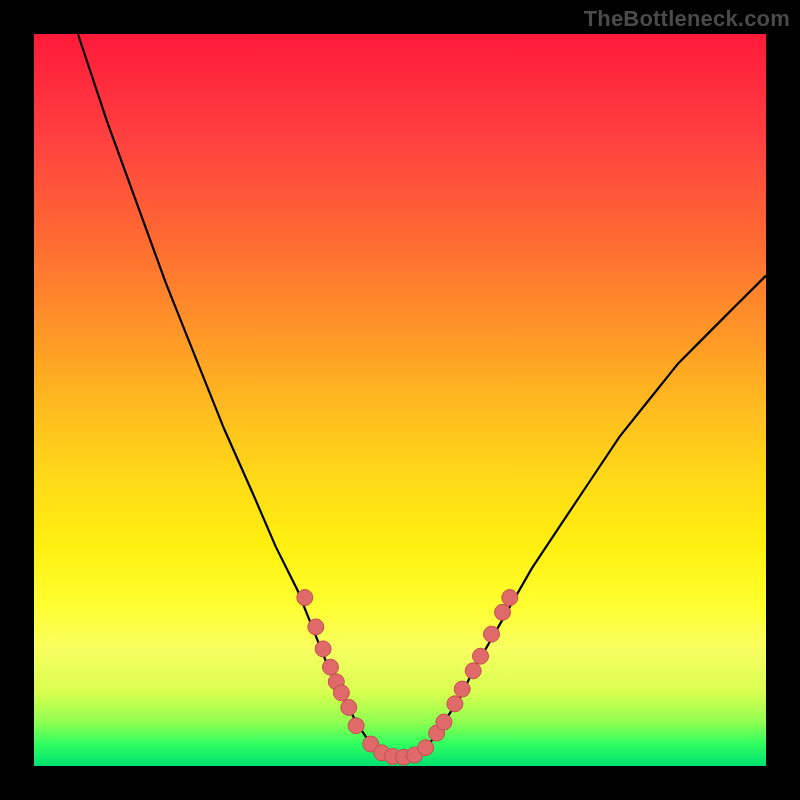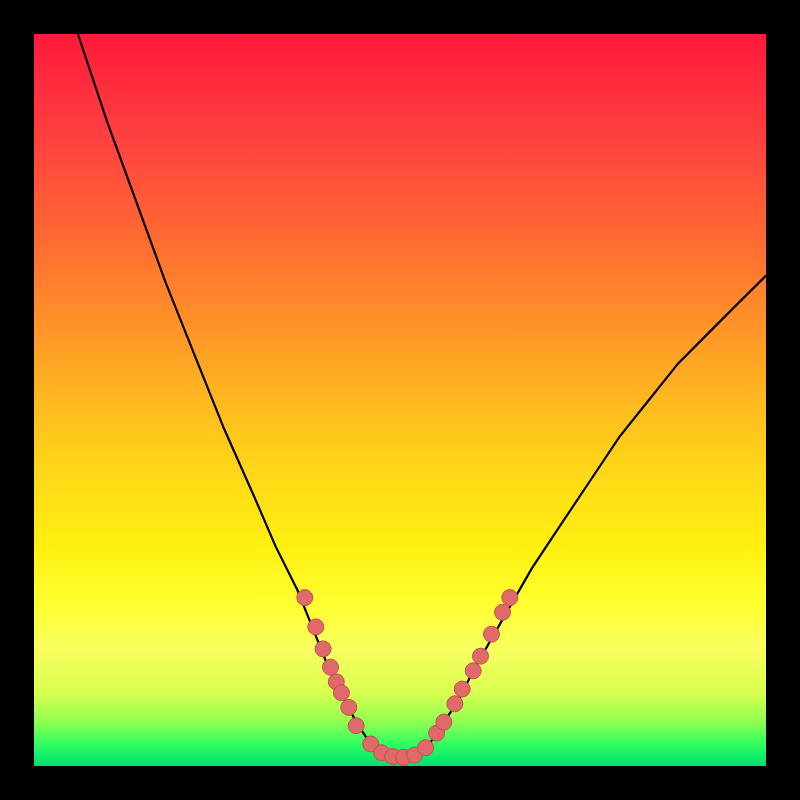--- a/index.html
+++ b/index.html
@@ -59,20 +59,21 @@
     top: 0;
     width: 732px;
     height: 732px;
     overflow: visible;
   }
 </style>
 </head>
 <body>
 
 <div class="frame">
+  <div class="watermark">TheBottleneck.com</div>
   <div class="plot">
     <svg class="curve" viewBox="0 0 732 732">
       <path id="curve-path" fill="none" stroke="#000000" stroke-width="2.2" d="M43.9 0.0 L73.2 87.8 L102.5 168.4 L131.8 248.9 L161.0 322.1 L190.3 395.3 L219.6 461.2 L241.6 512.4 L263.5 556.3 L278.2 592.9 L292.8 629.5 L307.4 658.8 L322.1 688.1 L336.7 710.0 L351.4 721.0 L366.0 724.7 L380.6 721.0 L395.3 710.0 L409.9 688.1 L424.6 666.1 L439.2 636.8 L468.5 585.6 L497.8 534.4 L527.0 490.4 L556.3 446.5 L585.6 402.6 L614.9 366.0 L644.2 329.4 L673.4 300.1 L702.7 270.8 L732.0 241.6 "></path>
       <g id="markers">
           <circle cx="270.8" cy="563.6" r="8" fill="#e06a6a" stroke="#c24e4e" stroke-width="1"></circle>
           <circle cx="281.8" cy="592.9" r="8" fill="#e06a6a" stroke="#c24e4e" stroke-width="1"></circle>
           <circle cx="289.1" cy="614.9" r="8" fill="#e06a6a" stroke="#c24e4e" stroke-width="1"></circle>
           <circle cx="296.5" cy="633.2" r="8" fill="#e06a6a" stroke="#c24e4e" stroke-width="1"></circle>
           <circle cx="302.3" cy="647.8" r="8" fill="#e06a6a" stroke="#c24e4e" stroke-width="1"></circle>
           <circle cx="307.4" cy="658.8" r="8" fill="#e06a6a" stroke="#c24e4e" stroke-width="1"></circle>

